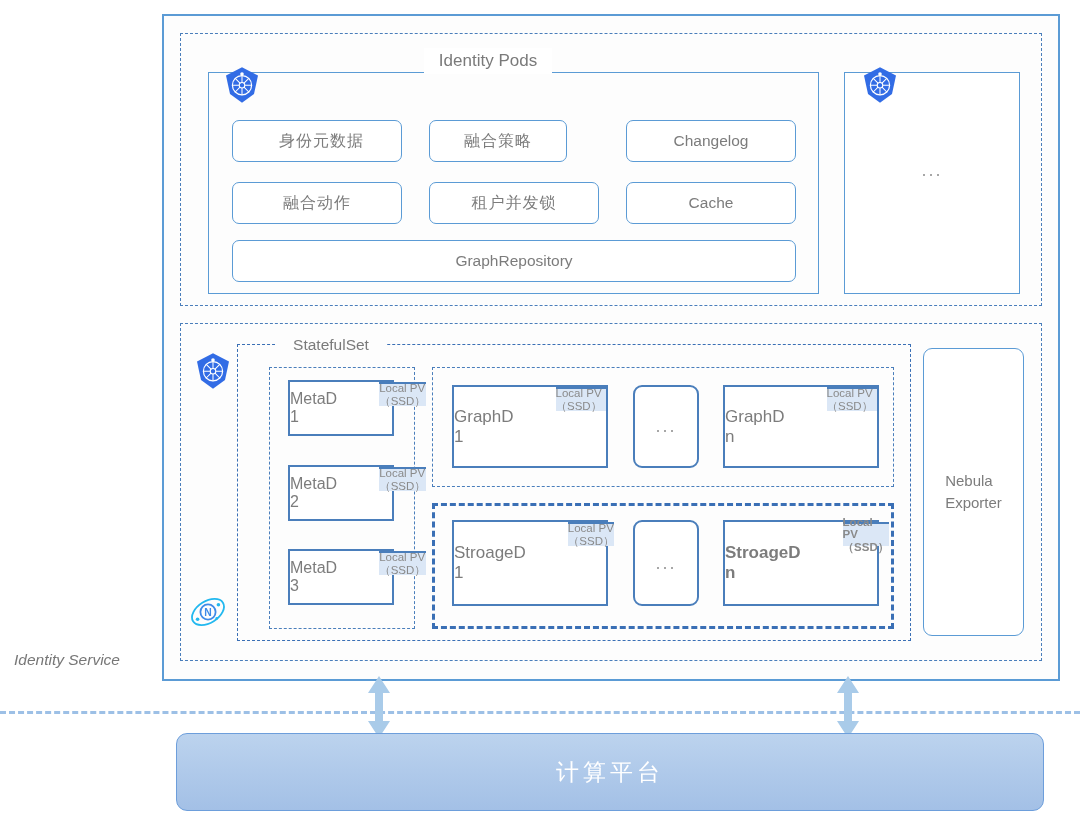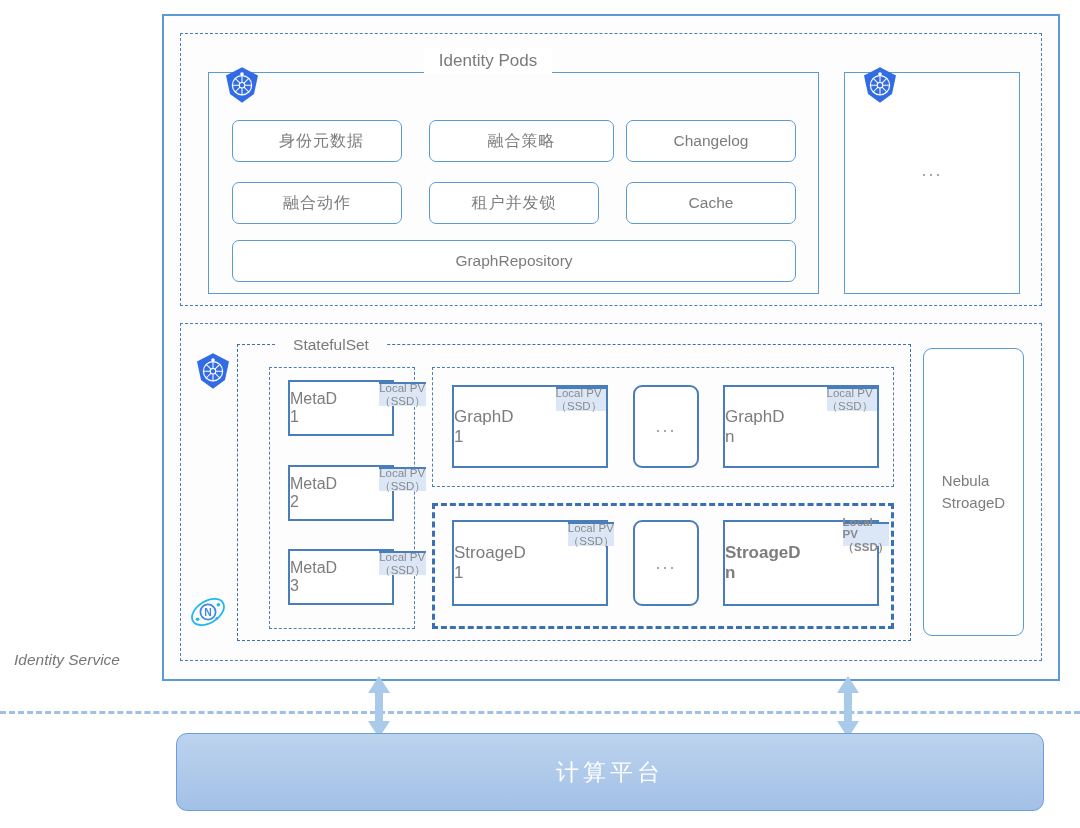--- a/index.html
+++ b/index.html
@@ -155,21 +155,21 @@
       <line x1="67" y1="31" x2="55" y2="43"></line>
       <line x1="45" y1="53" x2="33" y2="65"></line>
     </g>
     <circle cx="50" cy="20" r="4.5" fill="#ffffff"></circle>
   </svg>
 </div>
 
 <div class="abs svc-box svc-cn" style="left:232px;top:120px;width:170px;height:42px;padding-left:9px;">
   <span>身份元数据</span>
 </div>
-<div class="abs svc-box svc-cn" style="left:429px;top:120px;width:185px;height:42px;">
+<div class="abs svc-box svc-cn" style="left:429px;top:120px;width:138px;height:42px;">
   <span>融合策略</span>
 </div>
 <div class="abs svc-box" style="left:626px;top:120px;width:170px;height:42px;">
   <span>Changelog</span>
 </div>
 
 <div class="abs svc-box svc-cn" style="left:232px;top:182px;width:170px;height:42px;">
   <span>融合动作</span>
 </div>
 <div class="abs svc-box svc-cn" style="left:429px;top:182px;width:170px;height:42px;">
@@ -278,21 +278,21 @@
   <div class="ellipsis-dots" style="width:100%;height:100%;">...</div>
 </div>
 <div class="abs node-card" style="left:723px;top:520px;width:156px;height:86px;font-weight:bold;">
   <div class="node-title">StroageD n</div>
   <div class="node-pv">Local PV（SSD）</div>
 </div>
 
 <div class="abs" id="nebula-exporter-box">
   <div>
     <div>Nebula</div>
-    <div>StroageD</div>
+    <div>Exporter</div>
   </div>
 </div>
 
 <div class="abs" id="boundary-line"></div>
 
 <div class="abs" style="left:364px;top:676px;width:30px;height:62px;">
   <svg class="bidir-arrow" viewBox="0 0 30 62" aria-hidden="true">
     <polygon points="15,0 26,17 19,17 19,45 26,45 15,62 4,45 11,45 11,17 4,17" fill="#a9cbe9"></polygon>
   </svg>
 </div>

